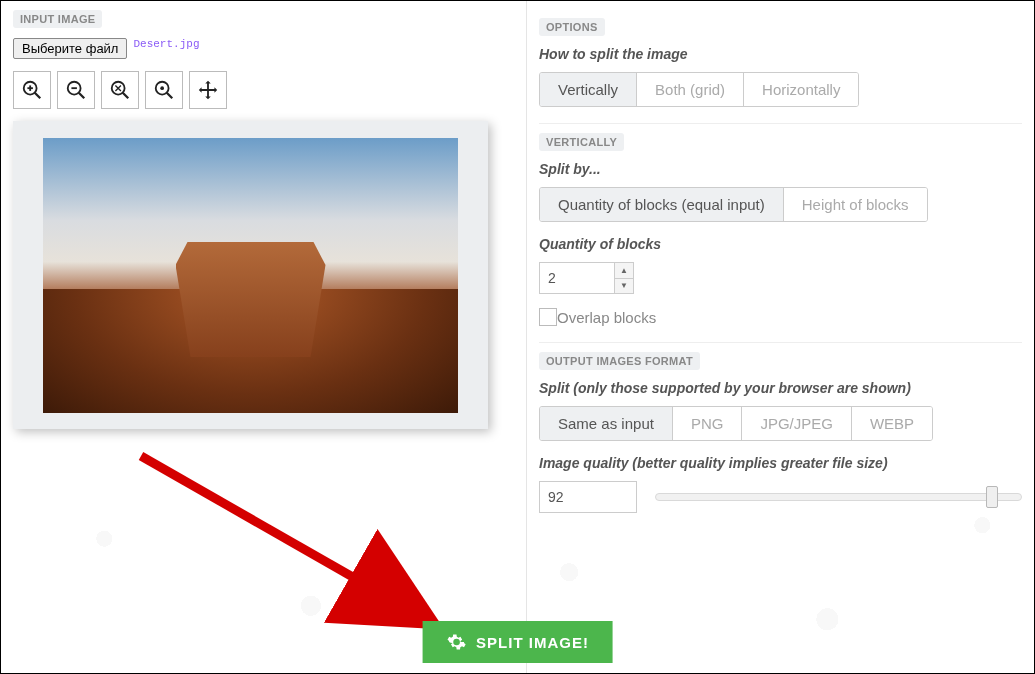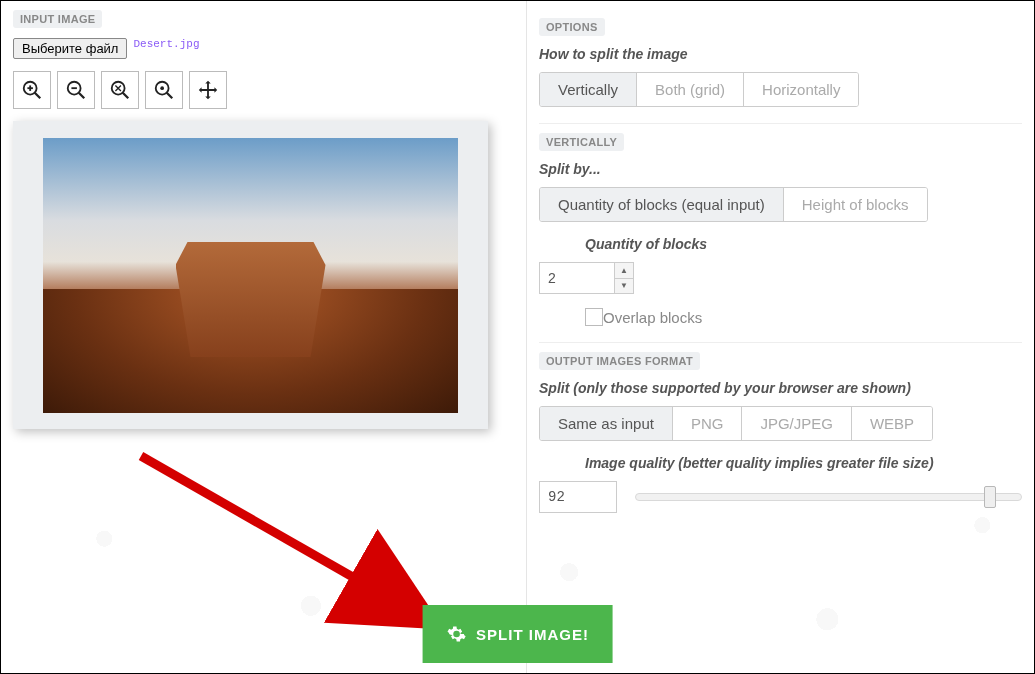--- a/index.html
+++ b/index.html
@@ -102,21 +102,21 @@
   padding: 8px 18px;
   font-size: 15px;
   color: #aaa;
   background: #fff;
   border-right: 1px solid #ccc;
   cursor: pointer;
   white-space: nowrap;
 }
 .btn-group .opt:last-child { border-right: none; }
 .btn-group .opt.active { background: #eef0f2; color: #555; }
-.mt { margin-top: 14px; margin-left: 46px; }
+.mt { margin-top: 14px; }
 .num-input-wrap { display: flex; align-items: stretch; }
 .num-input {
   width: 76px; height: 32px;
   border: 1px solid #ccc;
   font-size: 14px;
   padding: 0 8px;
   color: #555;
 }
 .spinner { display: flex; flex-direction: column; border: 1px solid #ccc; border-left: none; }
 .spinner div {
@@ -126,43 +126,43 @@
   background: #f4f4f4;
 }
 .spinner div:first-child { border-bottom: 1px solid #ccc; }
 .check-row { display: flex; align-items: center; gap: 0; }
 .chk {
   width: 18px; height: 18px; border: 1px solid #bbb; background: #fff; cursor: pointer;
 }
 .chk-label { font-size: 15px; color: #888; }
 .slider-row { display: flex; align-items: center; gap: 18px; }
 .q-input {
-  width: 78px; height: 32px; border: 1px solid #ccc;
-  font-size: 14px; padding: 0 8px; color: #555; font-family: Liberation Mono, monospace;
+  width: 98px; height: 32px; border: 1px solid #ccc;
+  font-size: 14px; padding: 0 8px; color: #555;
 }
 .slider {
   flex: 1; height: 8px; background: #f1f1f1;
   border: 1px solid #d9d9d9; border-radius: 4px;
   position: relative;
 }
 .slider .thumb {
   position: absolute; top: 50%; transform: translate(-50%,-50%);
   width: 12px; height: 22px; background: #efefef;
   border: 1px solid #b8b8b8; border-radius: 2px;
   left: 92%;
 }
 .split-btn {
   position: absolute;
   left: 50%; bottom: 10px;
   transform: translateX(-50%);
   display: flex; align-items: center; gap: 10px;
   background: #4cb64c;
   color: #fff;
   border: none;
-  height: 58px;
+  height: 42px;
   padding: 0 24px;
   font-size: 15px;
   font-weight: 700;
   letter-spacing: 1px;
   cursor: pointer;
 }
 .split-btn svg { width: 20px; height: 20px; fill: #fff; }
 .arrow {
   position: absolute;
   left: 130px; top: 445px;

